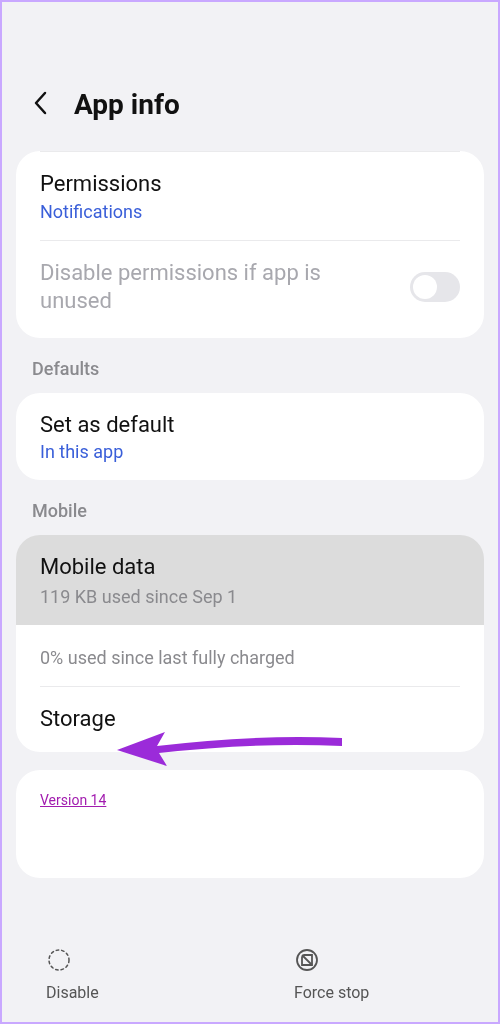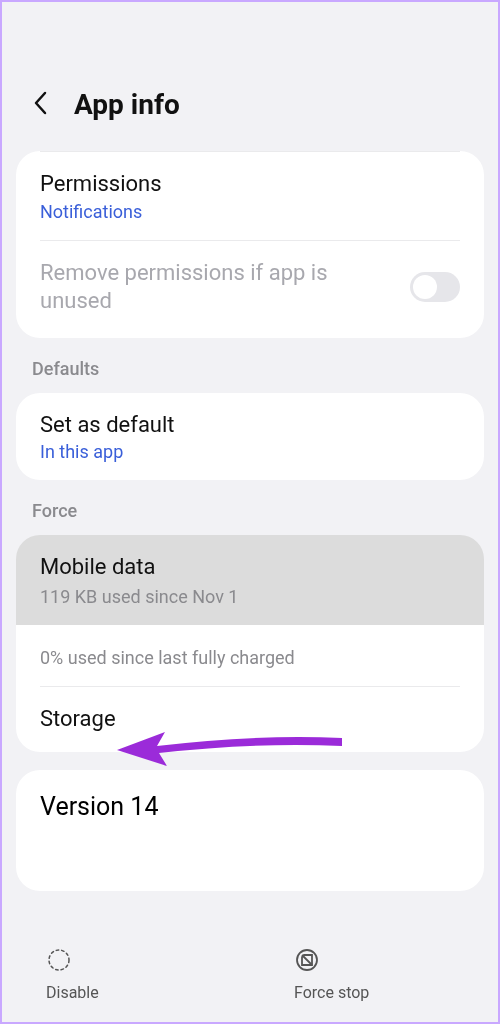--- a/index.html
+++ b/index.html
@@ -116,22 +116,23 @@
       font-size: 16px;
       color: #555;
     }
     .version-card {
       background: #fff;
       margin: 18px 14px 0 14px;
       border-radius: 24px;
       padding: 22px 24px 70px 24px;
     }
     .version-text {
-      font-size: 25px;
-      color: #000000;
+      font-size: 14px;
+      color: #a21caf;
+      text-decoration: underline;
     }
     .arrow-annotation {
       position: absolute;
       left: 115px;
       top: 724px;
       pointer-events: none;
     }
     .back-arrow {
       width: 18px;
       height: 28px;
@@ -150,40 +151,40 @@
 </div>
 
 <div class="card">
   <div class="divider"></div>
   <div class="item">
     <div class="item-main">Permissions</div>
     <div class="item-sub">Notifications</div>
   </div>
   <div class="divider"></div>
   <div class="toggle-row">
-    <div class="toggle-text">Remove permissions if app is unused</div>
+    <div class="toggle-text">Disable permissions if app is unused</div>
     <div class="toggle"></div>
   </div>
 </div>
 
 <div class="section-label">Defaults</div>
 
 <div class="card">
   <div class="item">
     <div class="item-main">Set as default</div>
     <div class="item-sub">In this app</div>
   </div>
 </div>
 
-<div class="section-label">Force</div>
+<div class="section-label">Mobile</div>
 
 <div class="card highlighted" style="border-radius: 24px 24px 0 0; margin-bottom:0;">
   <div class="item">
     <div class="item-main">Mobile data</div>
-    <div class="item-sub-grey">119 KB used since Nov 1</div>
+    <div class="item-sub-grey">119 KB used since Sep 1</div>
   </div>
 </div>
 
 <div class="card" style="border-radius: 0 0 24px 24px; margin-top:0;">
   <div class="item">
     <div class="item-sub-grey">0% used since last fully charged</div>
   </div>
   <div class="divider"></div>
   <div class="item">
     <div class="item-main">Storage</div>

